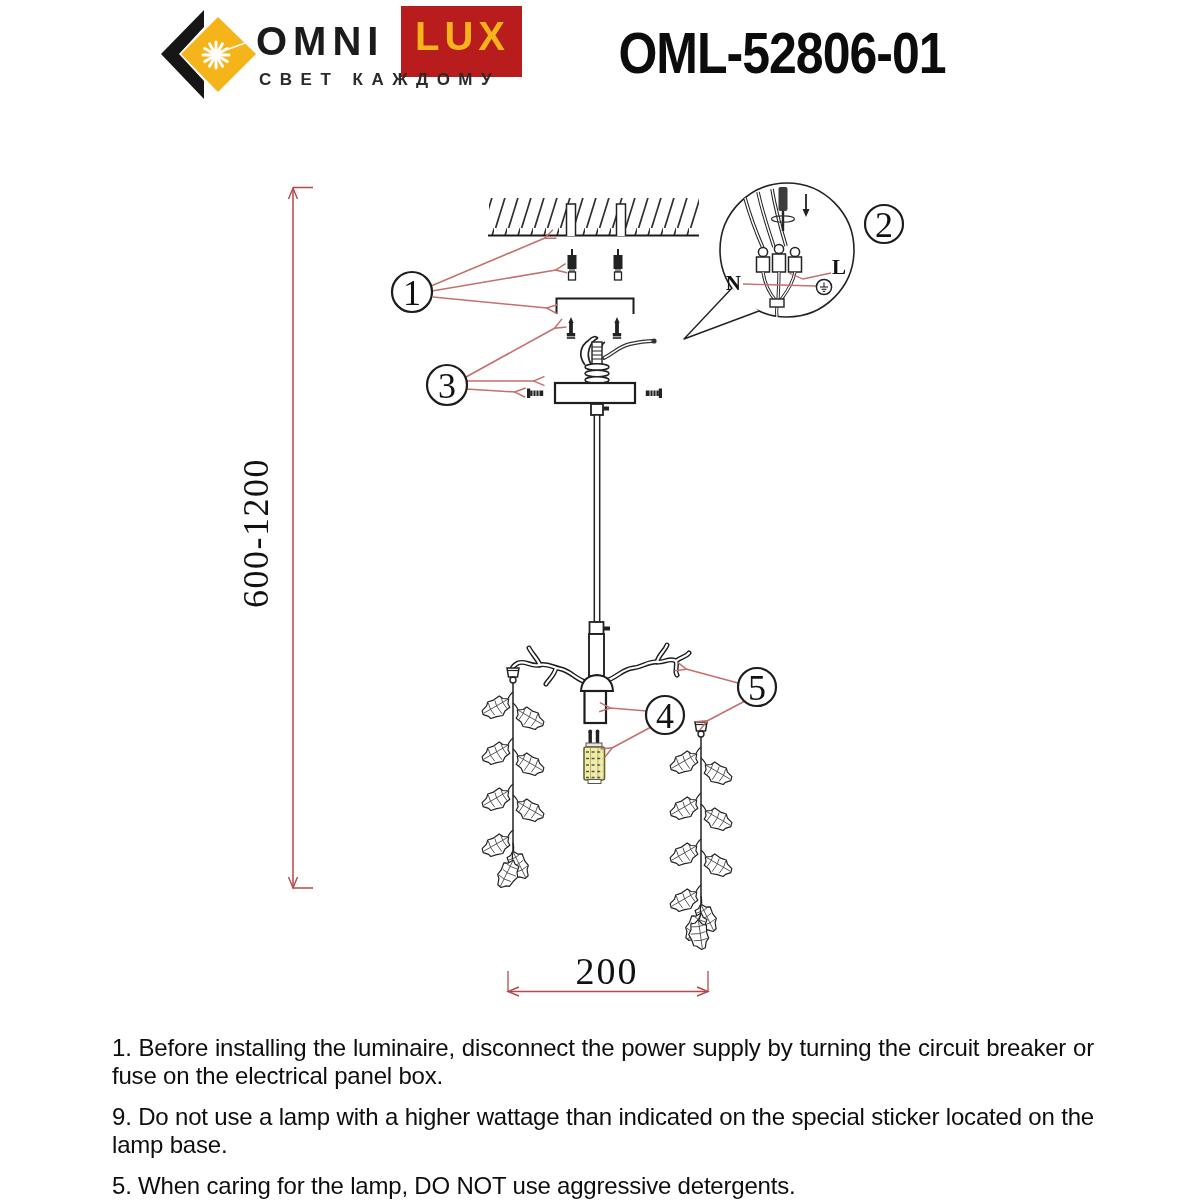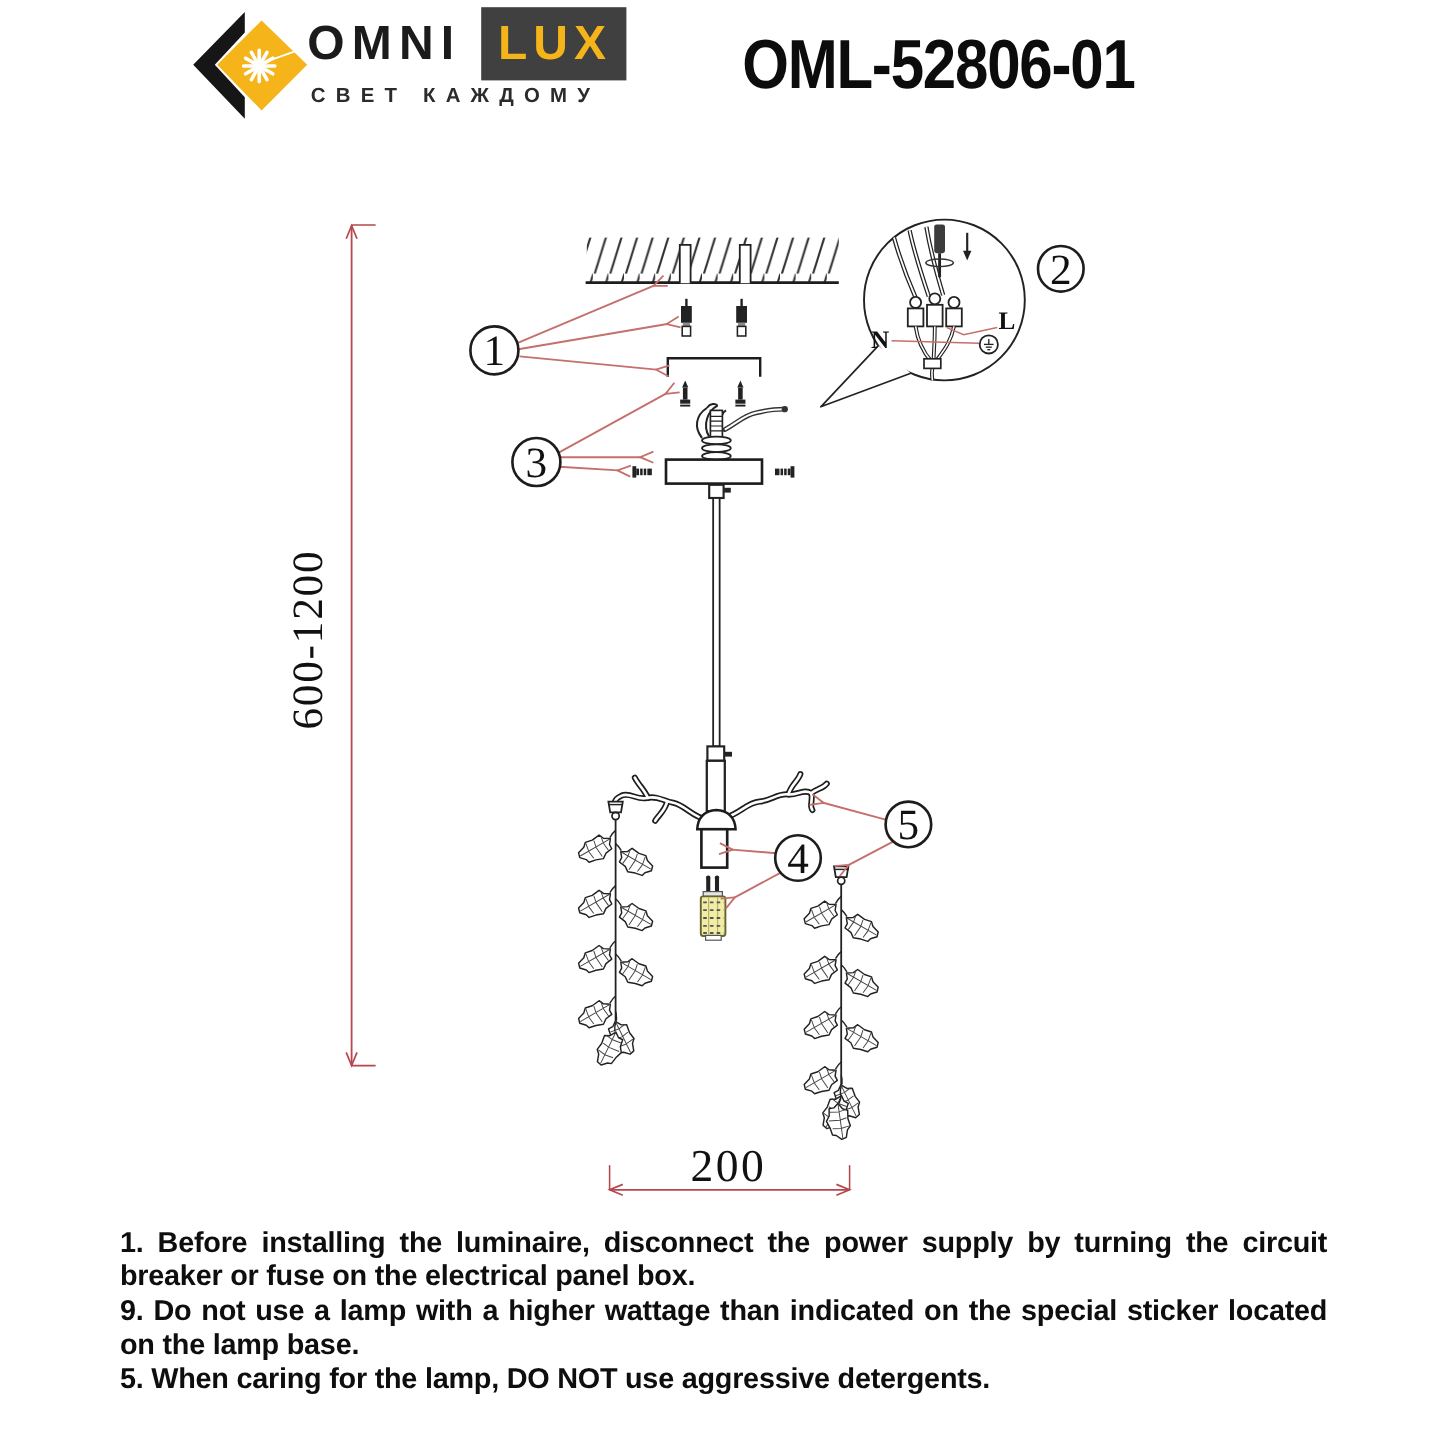--- a/index.html
+++ b/index.html
@@ -2,33 +2,33 @@
 <html><head>
 <meta charset="utf-8">
 <style>
   html,body{margin:0;padding:0;}
   body{width:1200px;height:1200px;position:relative;background:#ffffff;overflow:hidden;
        font-family:"Liberation Sans",sans-serif;color:#111;}
   
   .logo-icon{position:absolute;left:158px;top:8px;}
   .logo-word{position:absolute;left:256px;top:6px;width:266px;display:flex;align-items:center;justify-content:space-between;}
   .logo-word .omni{font-size:40px;font-weight:700;letter-spacing:6px;color:#1b1b1b;}
-  .lux-box{background:#404040;color:#F4B41A;font-size:40px;font-weight:700;letter-spacing:5px;
-           padding:8px 12px 8px 14px;display:inline-block;}
+  .lux-box{background:#b91c1c;color:#F4B41A;font-size:40px;font-weight:700;letter-spacing:5px;
+           padding:8px 12px 18px 14px;display:inline-block;}
   .logo-tagline{position:absolute;left:259px;top:70px;font-size:17px;font-weight:600;
                 letter-spacing:8.5px;color:#2b2b2b;white-space:nowrap;}
   .model{position:absolute;left:592px;top:20px;width:380px;text-align:center;
          font-size:50px;font-weight:700;letter-spacing:-1px;color:#0c0c0c;
          transform:scaleY(1.16);transform-origin:top center;white-space:nowrap;}
   
   .diagram{position:absolute;left:0;top:0;width:1200px;height:1200px;}
   
   .instructions{position:absolute;left:100px;top:1022px;width:1006px;
                 font-size:24px;line-height:28.4px;letter-spacing:-0.2px;color:#0e0e0e;}
-  .instructions p{margin:0;text-align:justify;font-weight:bold;}
+  .instructions p{margin:12px;text-align:justify;}
 </style>
 </head>
 <body>
 
 <div>
   <svg class="logo-icon" width="104" height="95" viewBox="0 0 104 95">
     <path d="M46,2 L3,46 L46,91 L46,73 L21,46 L46,19 Z" fill="#161616"></path>
     <polygon points="60,9 98,46 60,84 23,46" fill="#F4B41A"></polygon>
     <g stroke="#ffffff" stroke-width="3" stroke-linecap="round">
       <line x1="61.5" y1="47" x2="71" y2="47"></line>

